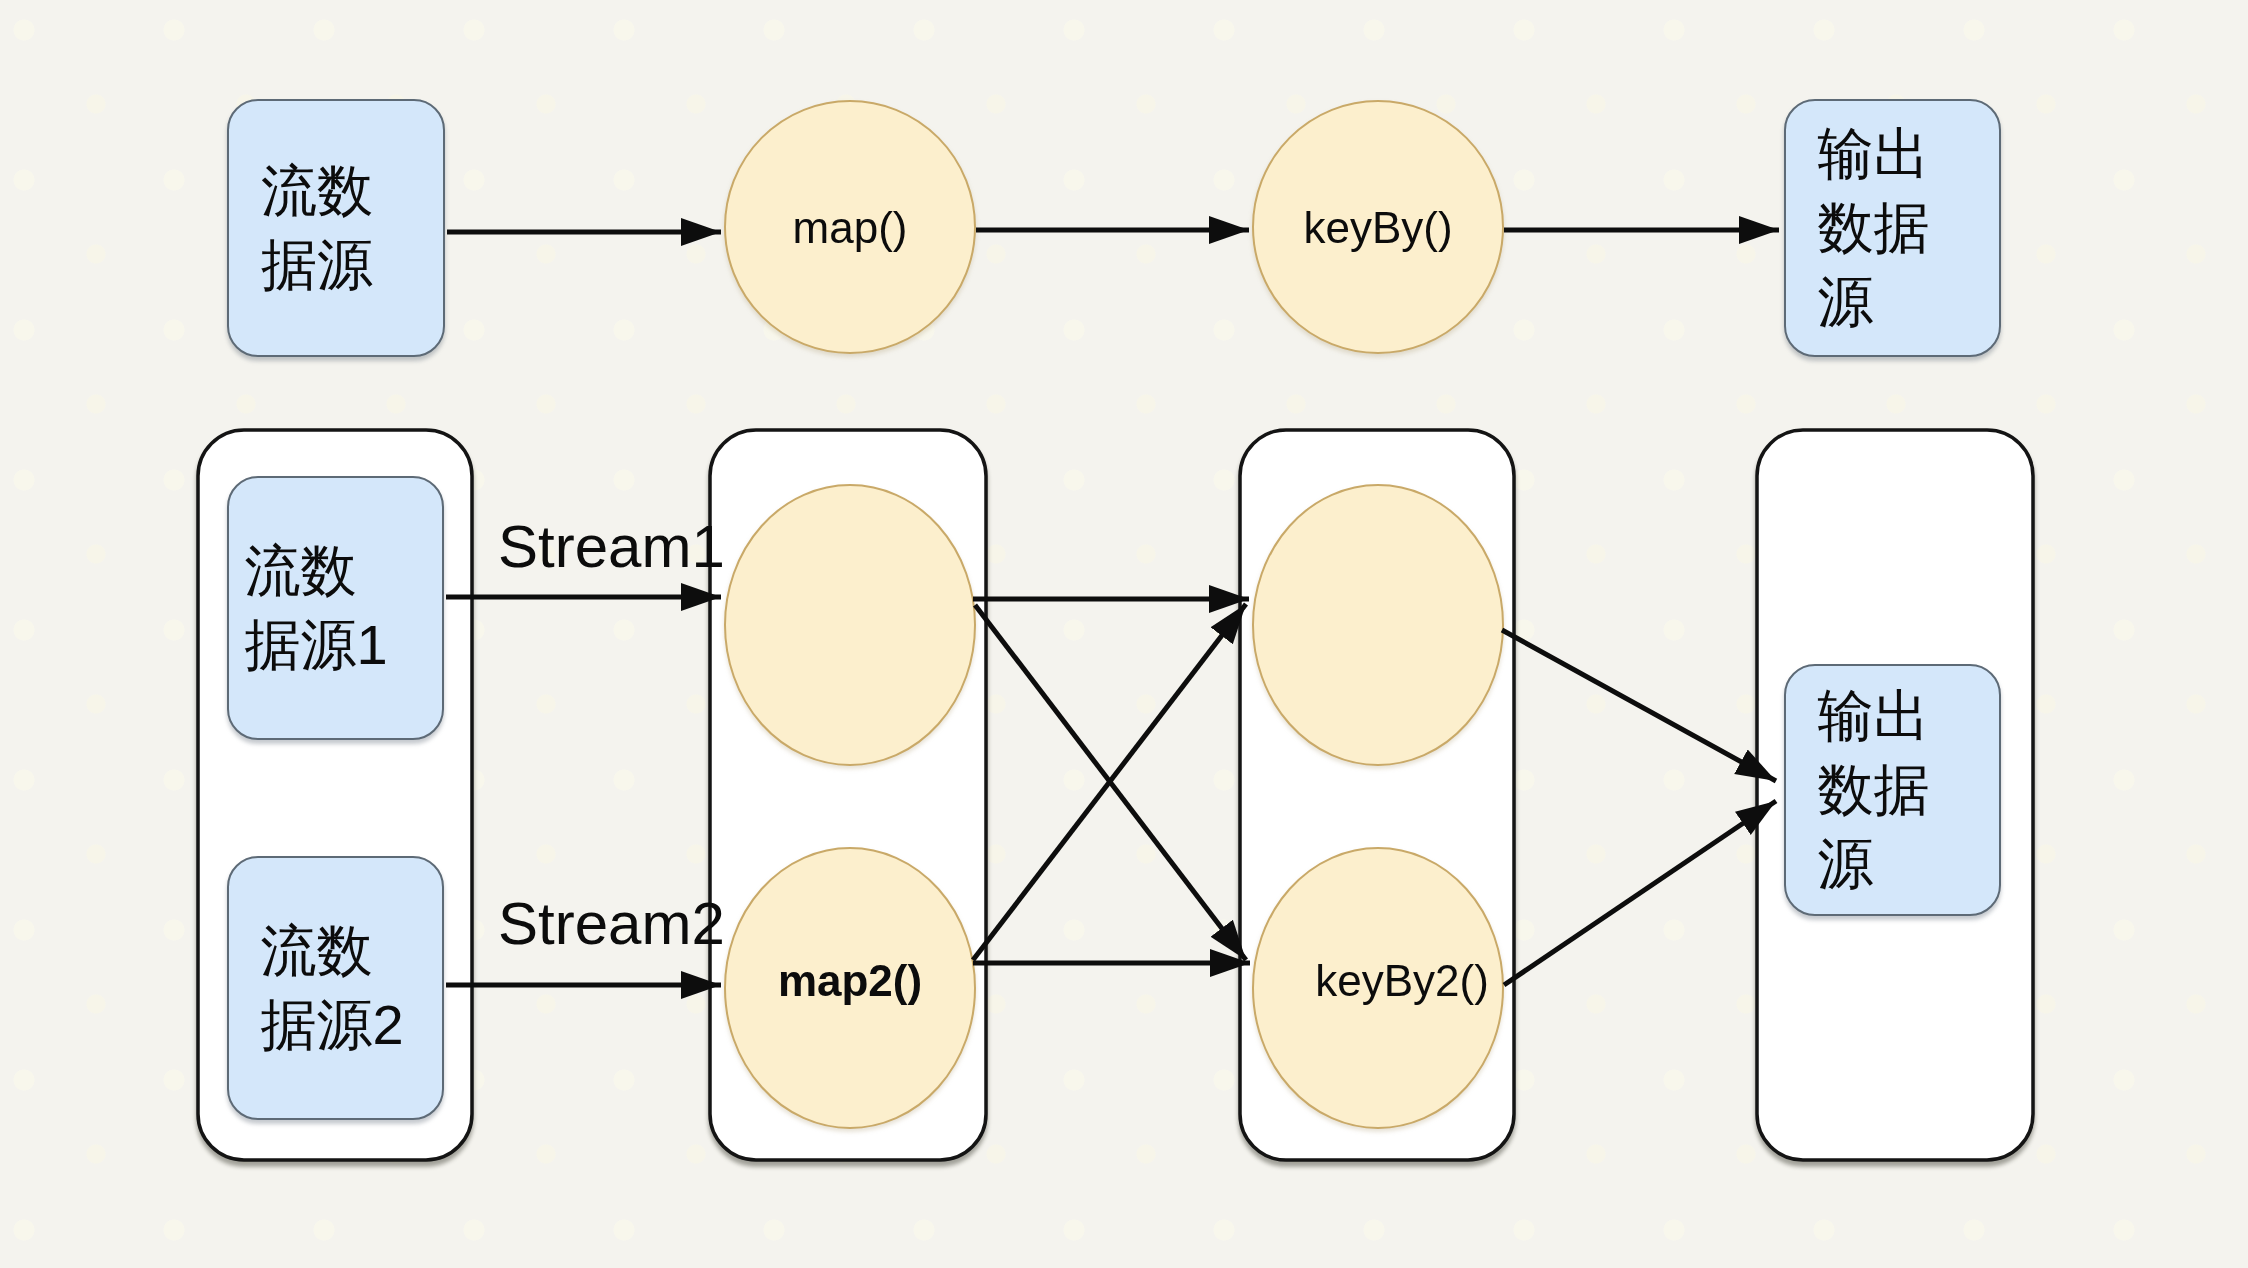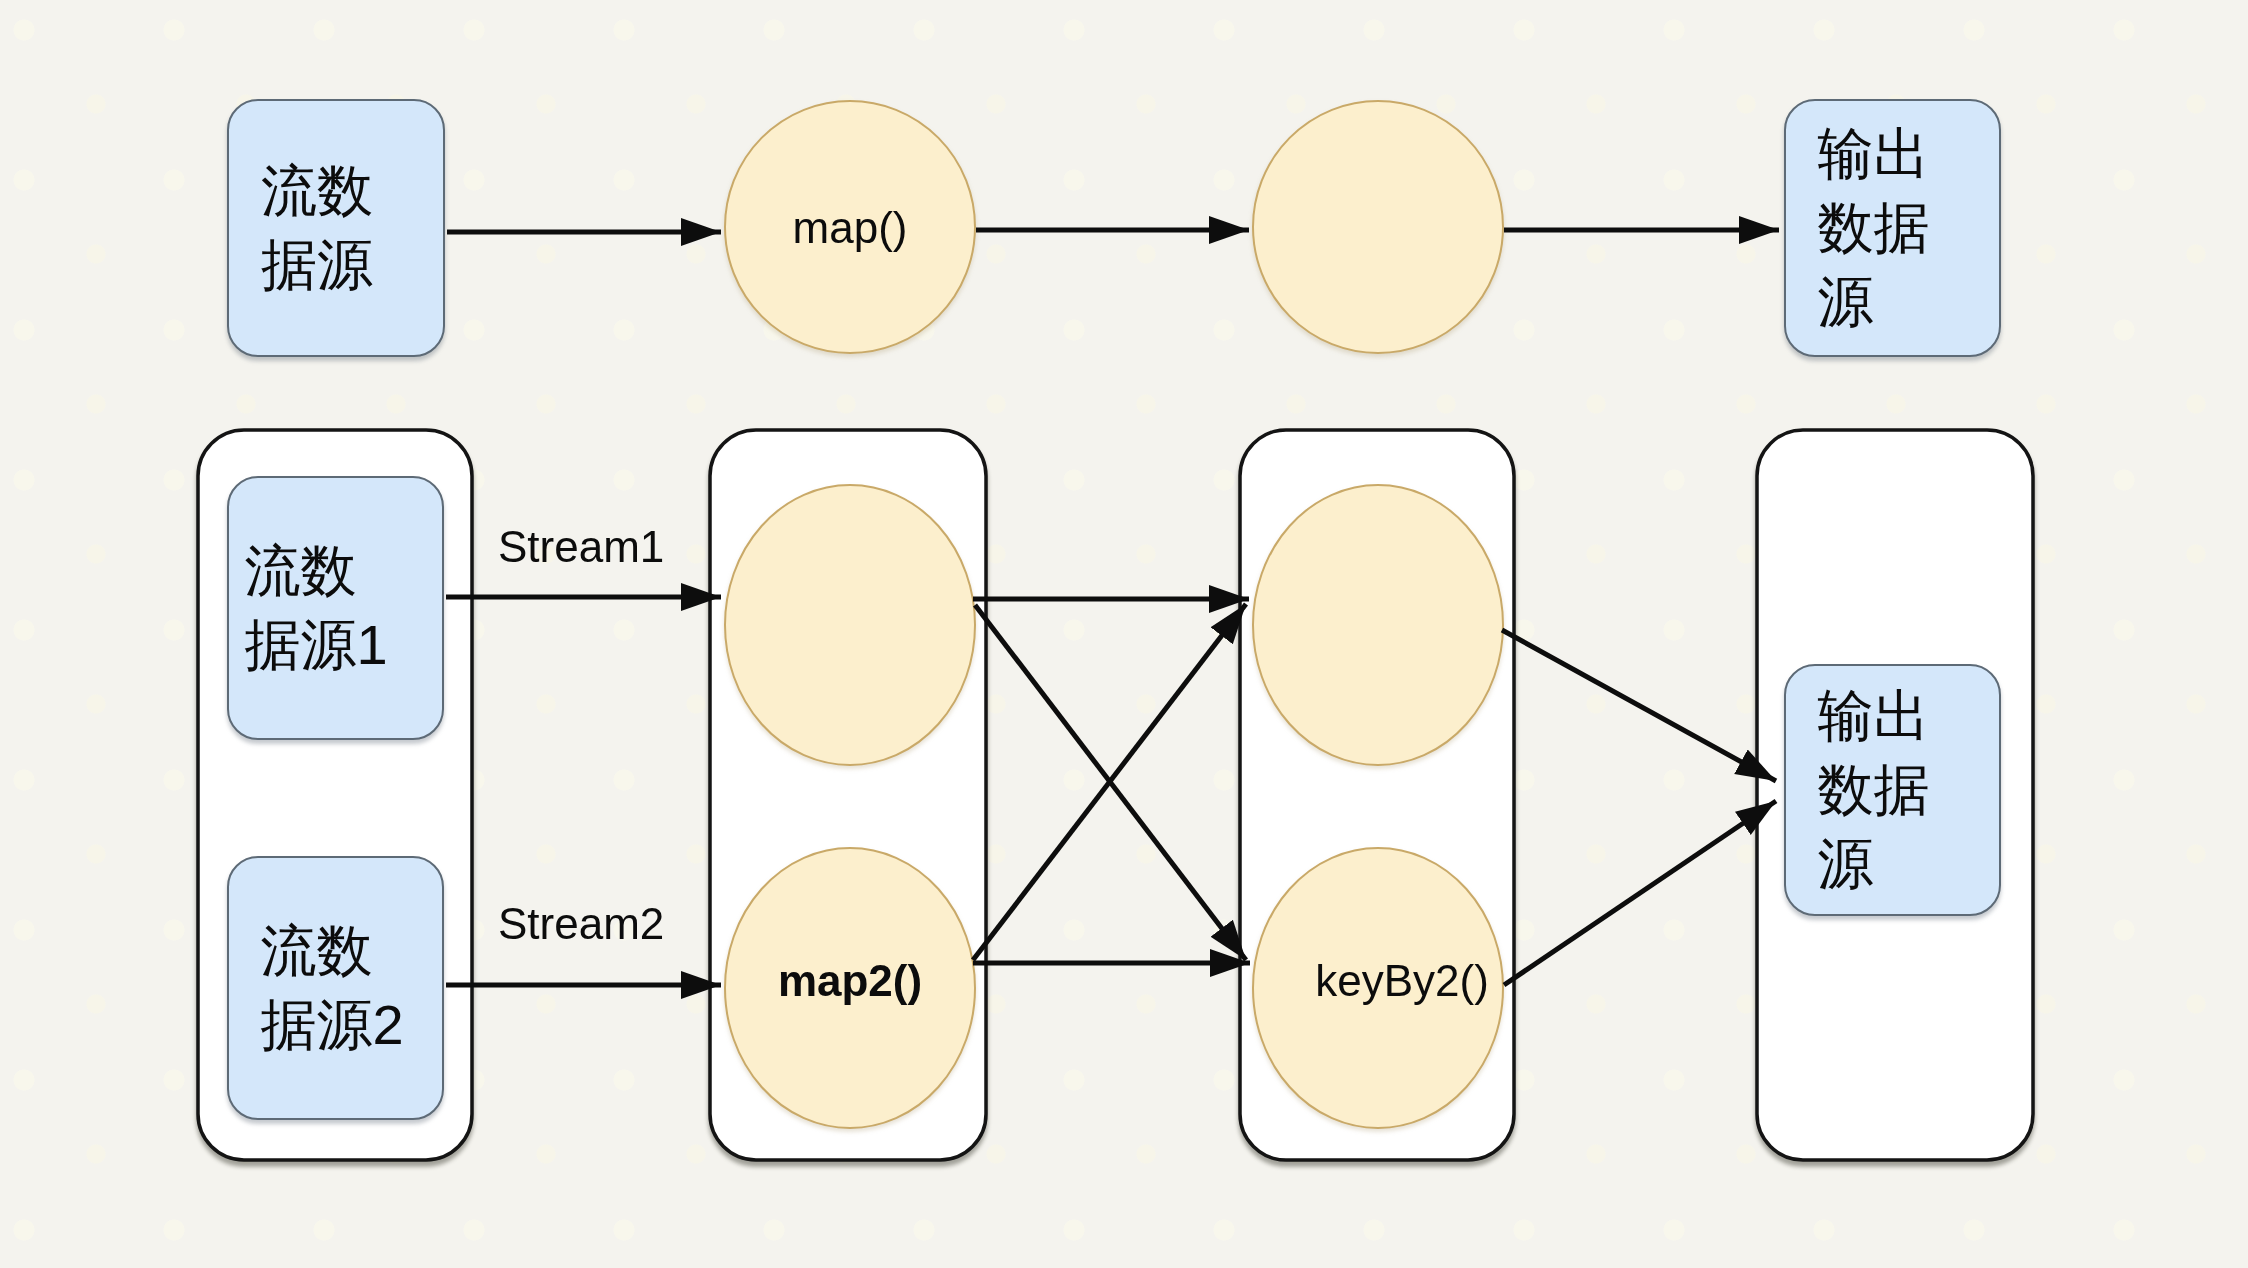--- a/index.html
+++ b/index.html
@@ -47,21 +47,21 @@
     color:#0c0c0c;
     display:flex;
     align-items:center;
     justify-content:center;
   }
   .node-lbl-cjk{font-size:56px;line-height:74px;}
   .node-lbl-cjk .wrapbox{width:150px;text-align:left;word-break:break-all;}
   .op-lbl{font-size:44px;line-height:55px;white-space:nowrap;letter-spacing:0px;}
   .stream-lbl{
     position:absolute;
-    font-size:44px;
+    font-size:60px;
     line-height:48px;
     color:#0c0c0c;
     white-space:nowrap;
   }
 </style>
 </head>
 <body>
 
 <div id="canvas">
 
@@ -101,20 +101,21 @@
     <line class="edge" x1="973" y1="960" x2="1246" y2="604" marker-end="url(#arrowhead)"></line>
     <line class="edge" x1="973" y1="963" x2="1250" y2="963" marker-end="url(#arrowhead)"></line>
     <line class="edge" x1="1502" y1="630" x2="1776" y2="781" marker-end="url(#arrowhead)"></line>
     <line class="edge" x1="1504" y1="985" x2="1776" y2="801" marker-end="url(#arrowhead)"></line>
   </svg>
 
   <div class="lbl node-lbl-cjk" style="left:228px;top:100px;width:216px;height:256px;">
     <div class="wrapbox">流数据源</div>
   </div>
   <div class="lbl op-lbl" style="left:725px;top:172px;width:250px;height:110px;">map()</div>
+  <div class="lbl op-lbl" style="left:1253px;top:172px;width:250px;height:110px;">keyBy()</div>
   <div class="lbl node-lbl-cjk" style="left:1785px;top:100px;width:215px;height:256px;">
     <div class="wrapbox">输出数据源</div>
   </div>
 
   <div class="lbl node-lbl-cjk" style="left:228px;top:477px;width:183px;height:262px;">
     <div class="wrapbox">流数据源1</div>
   </div>
   <div class="lbl node-lbl-cjk" style="left:228px;top:857px;width:215px;height:262px;border-radius:16px;">
     <div class="wrapbox">流数据源2</div>
   </div>

